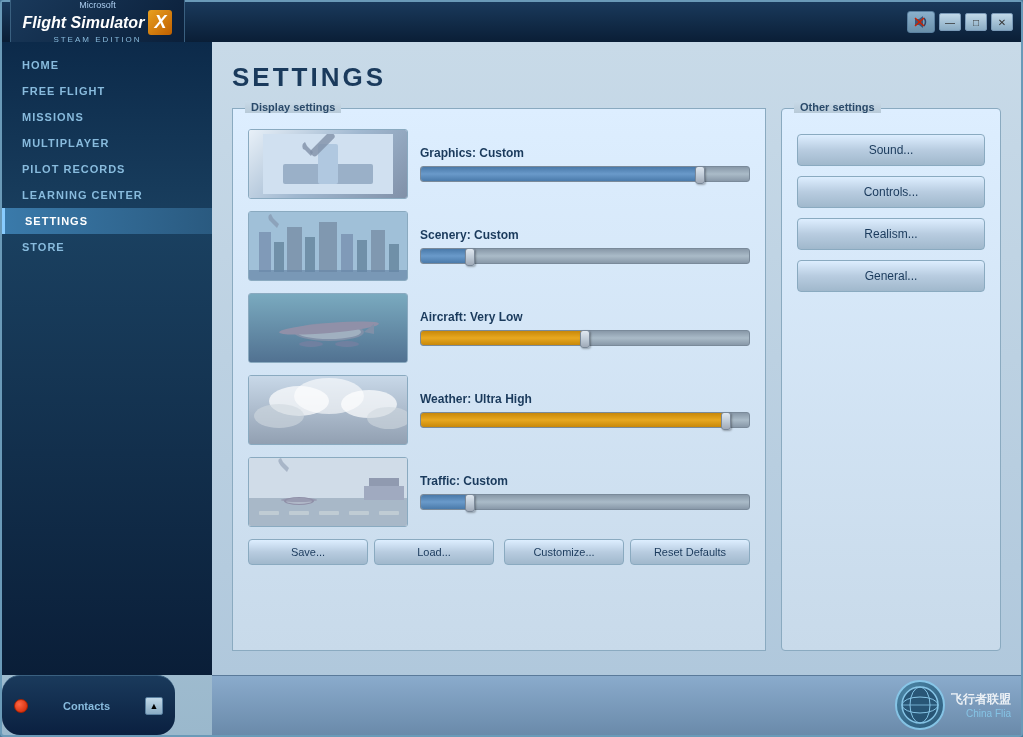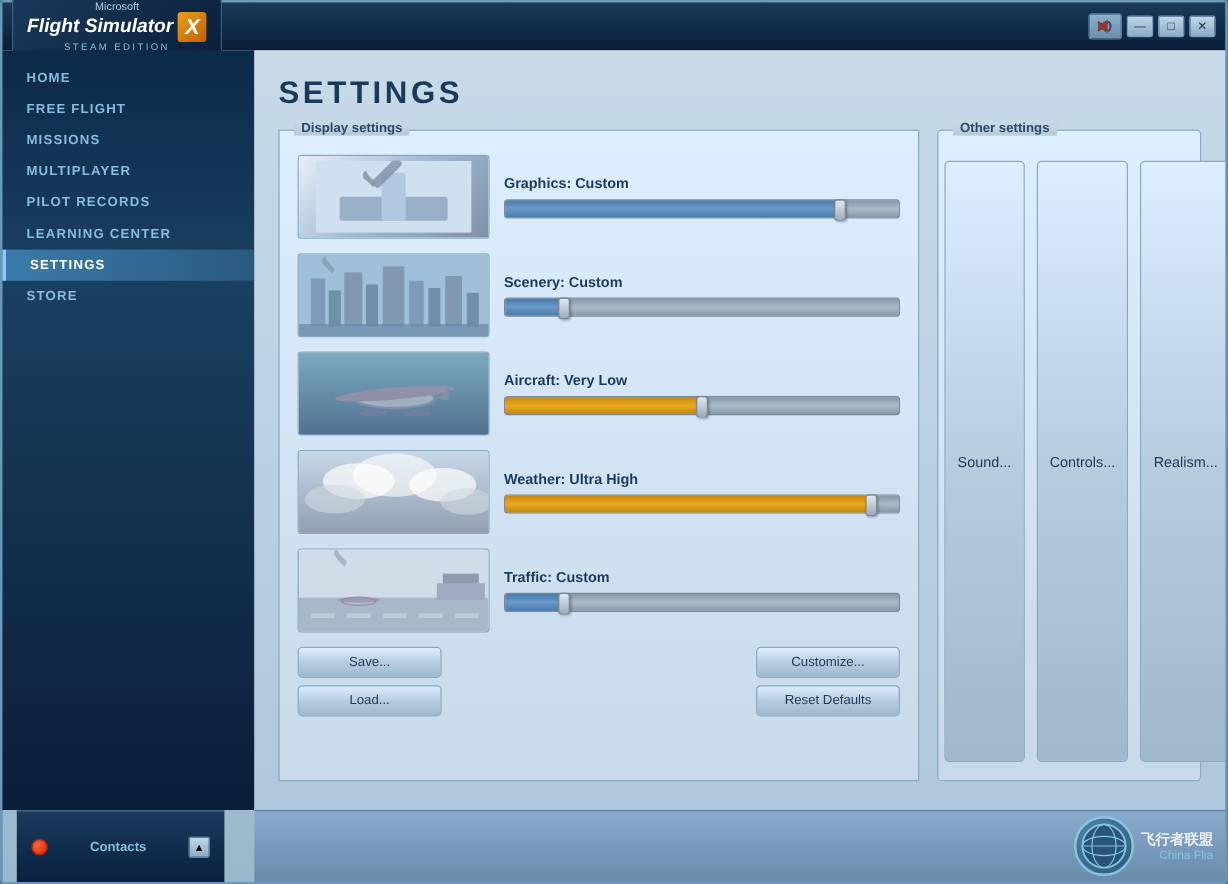--- a/index.html
+++ b/index.html
@@ -127,29 +127,30 @@
     .nav-item.active {
       background: linear-gradient(90deg, #3a7aaa 0%, #2a5a80 100%);
       color: #ffffff;
       border-left: 3px solid #88ccff;
     }
 
     
     .contacts-bar {
       position: absolute;
       bottom: 0;
-      left: 12px;
+      left: 0;
       width: 173px;
       height: 60px;
       background: linear-gradient(180deg, #1a3a5c 0%, #0a2040 100%);
       border-top: 1px solid #3a6080;
       display: flex;
       align-items: center;
       justify-content: space-between;
       padding: 0 12px;
+      border-radius: 18px;
     }
     .contacts-label {
       color: #88bbdd;
       font-size: 11px;
       font-weight: bold;
     }
     .contacts-btn {
       width: 18px;
       height: 18px;
       background: linear-gradient(180deg, #c0d8e8 0%, #8aacc4 100%);
@@ -318,21 +319,21 @@
 
     
     .bottom-buttons {
       margin-top: 12px;
       display: flex;
       justify-content: space-between;
       gap: 10px;
     }
     .btn-group {
       display: flex;
-      flex-direction: column;
+      flex-direction: row;
       gap: 6px;
     }
     .settings-btn {
       background: linear-gradient(180deg, #ddeeff 0%, #b8cce0 50%, #a0b8cc 100%);
       border: 1px solid #8aaac0;
       border-radius: 4px;
       padding: 6px 20px;
       font-size: 11px;
       color: #1a3a5c;
       cursor: pointer;
@@ -340,23 +341,23 @@
       text-align: center;
     }
 
     
     .other-panel {
       width: 220px;
       border: 1px solid #8aaac0;
       background: linear-gradient(180deg, #ddeeff 0%, #c8daea 100%);
       border-radius: 4px;
       position: relative;
-      padding: 25px 5px 15px;
-      display: flex;
-      flex-direction: row;
+      padding: 25px 15px 15px;
+      display: flex;
+      flex-direction: column;
       gap: 10px;
     }
     .other-btn {
       background: linear-gradient(180deg, #ddeeff 0%, #b8cce0 50%, #a0b8cc 100%);
       border: 1px solid #8aaac0;
       border-radius: 4px;
       padding: 8px 10px;
       font-size: 12px;
       color: #1a3a5c;
       cursor: pointer;

